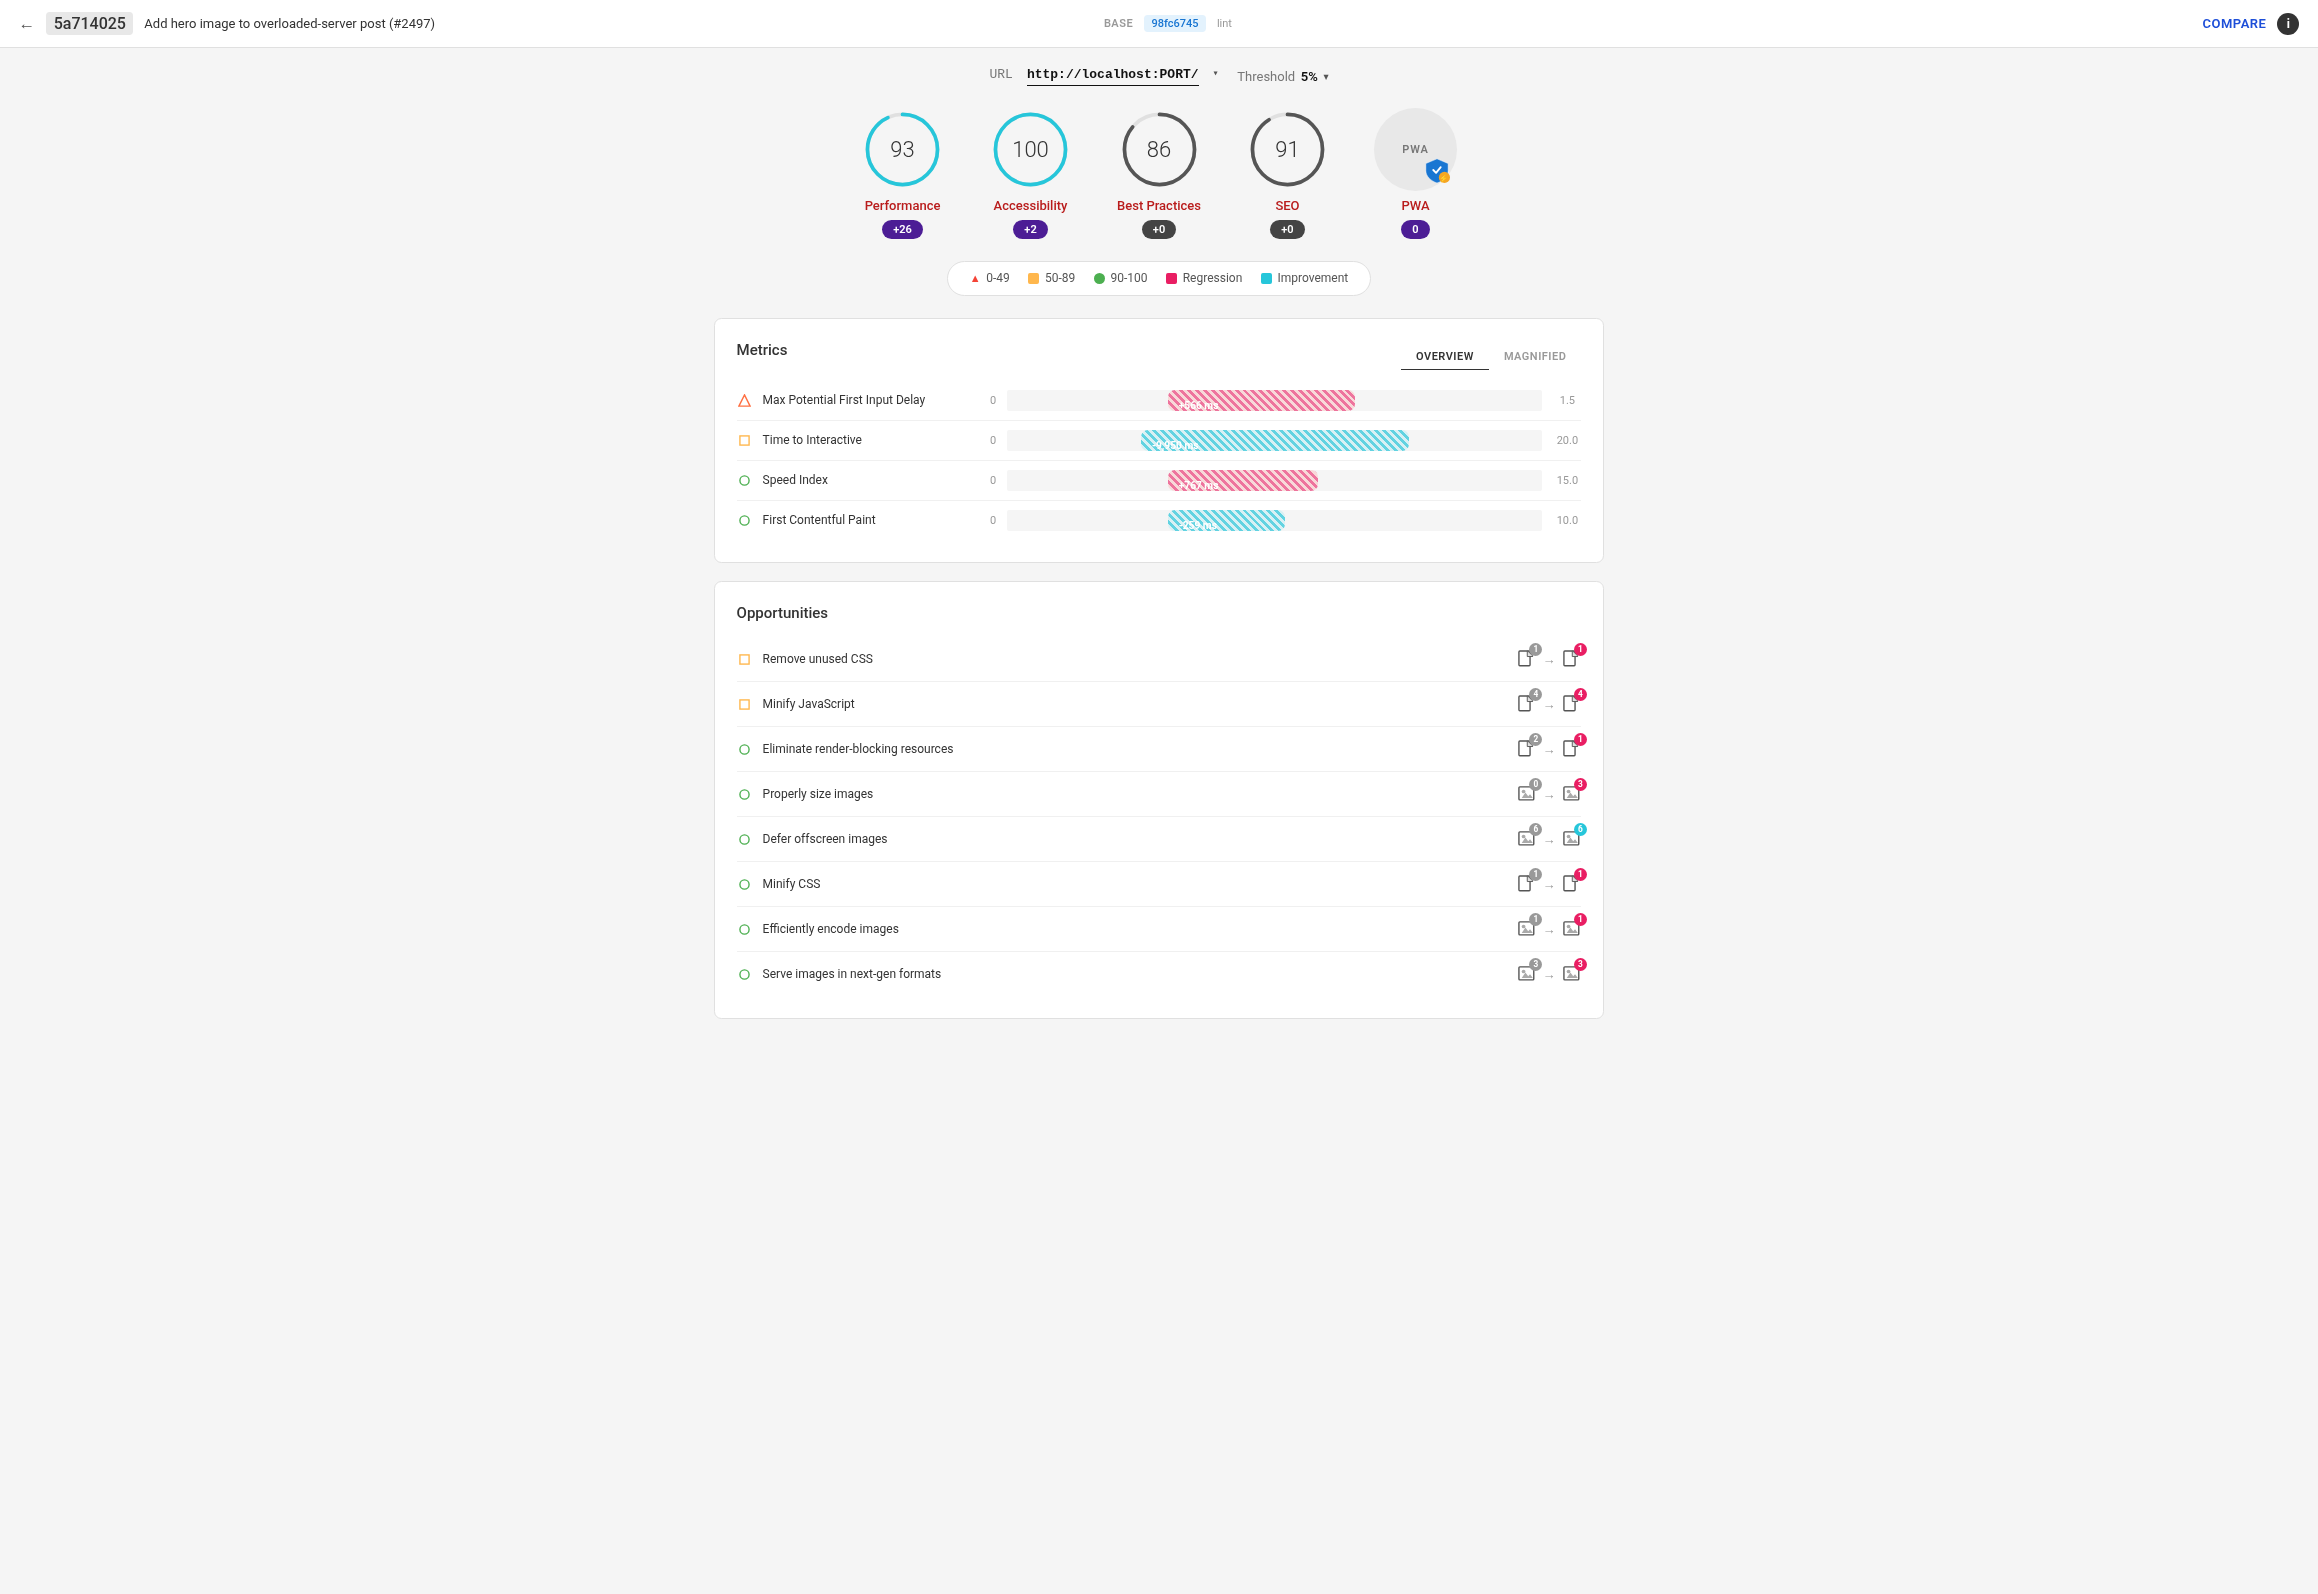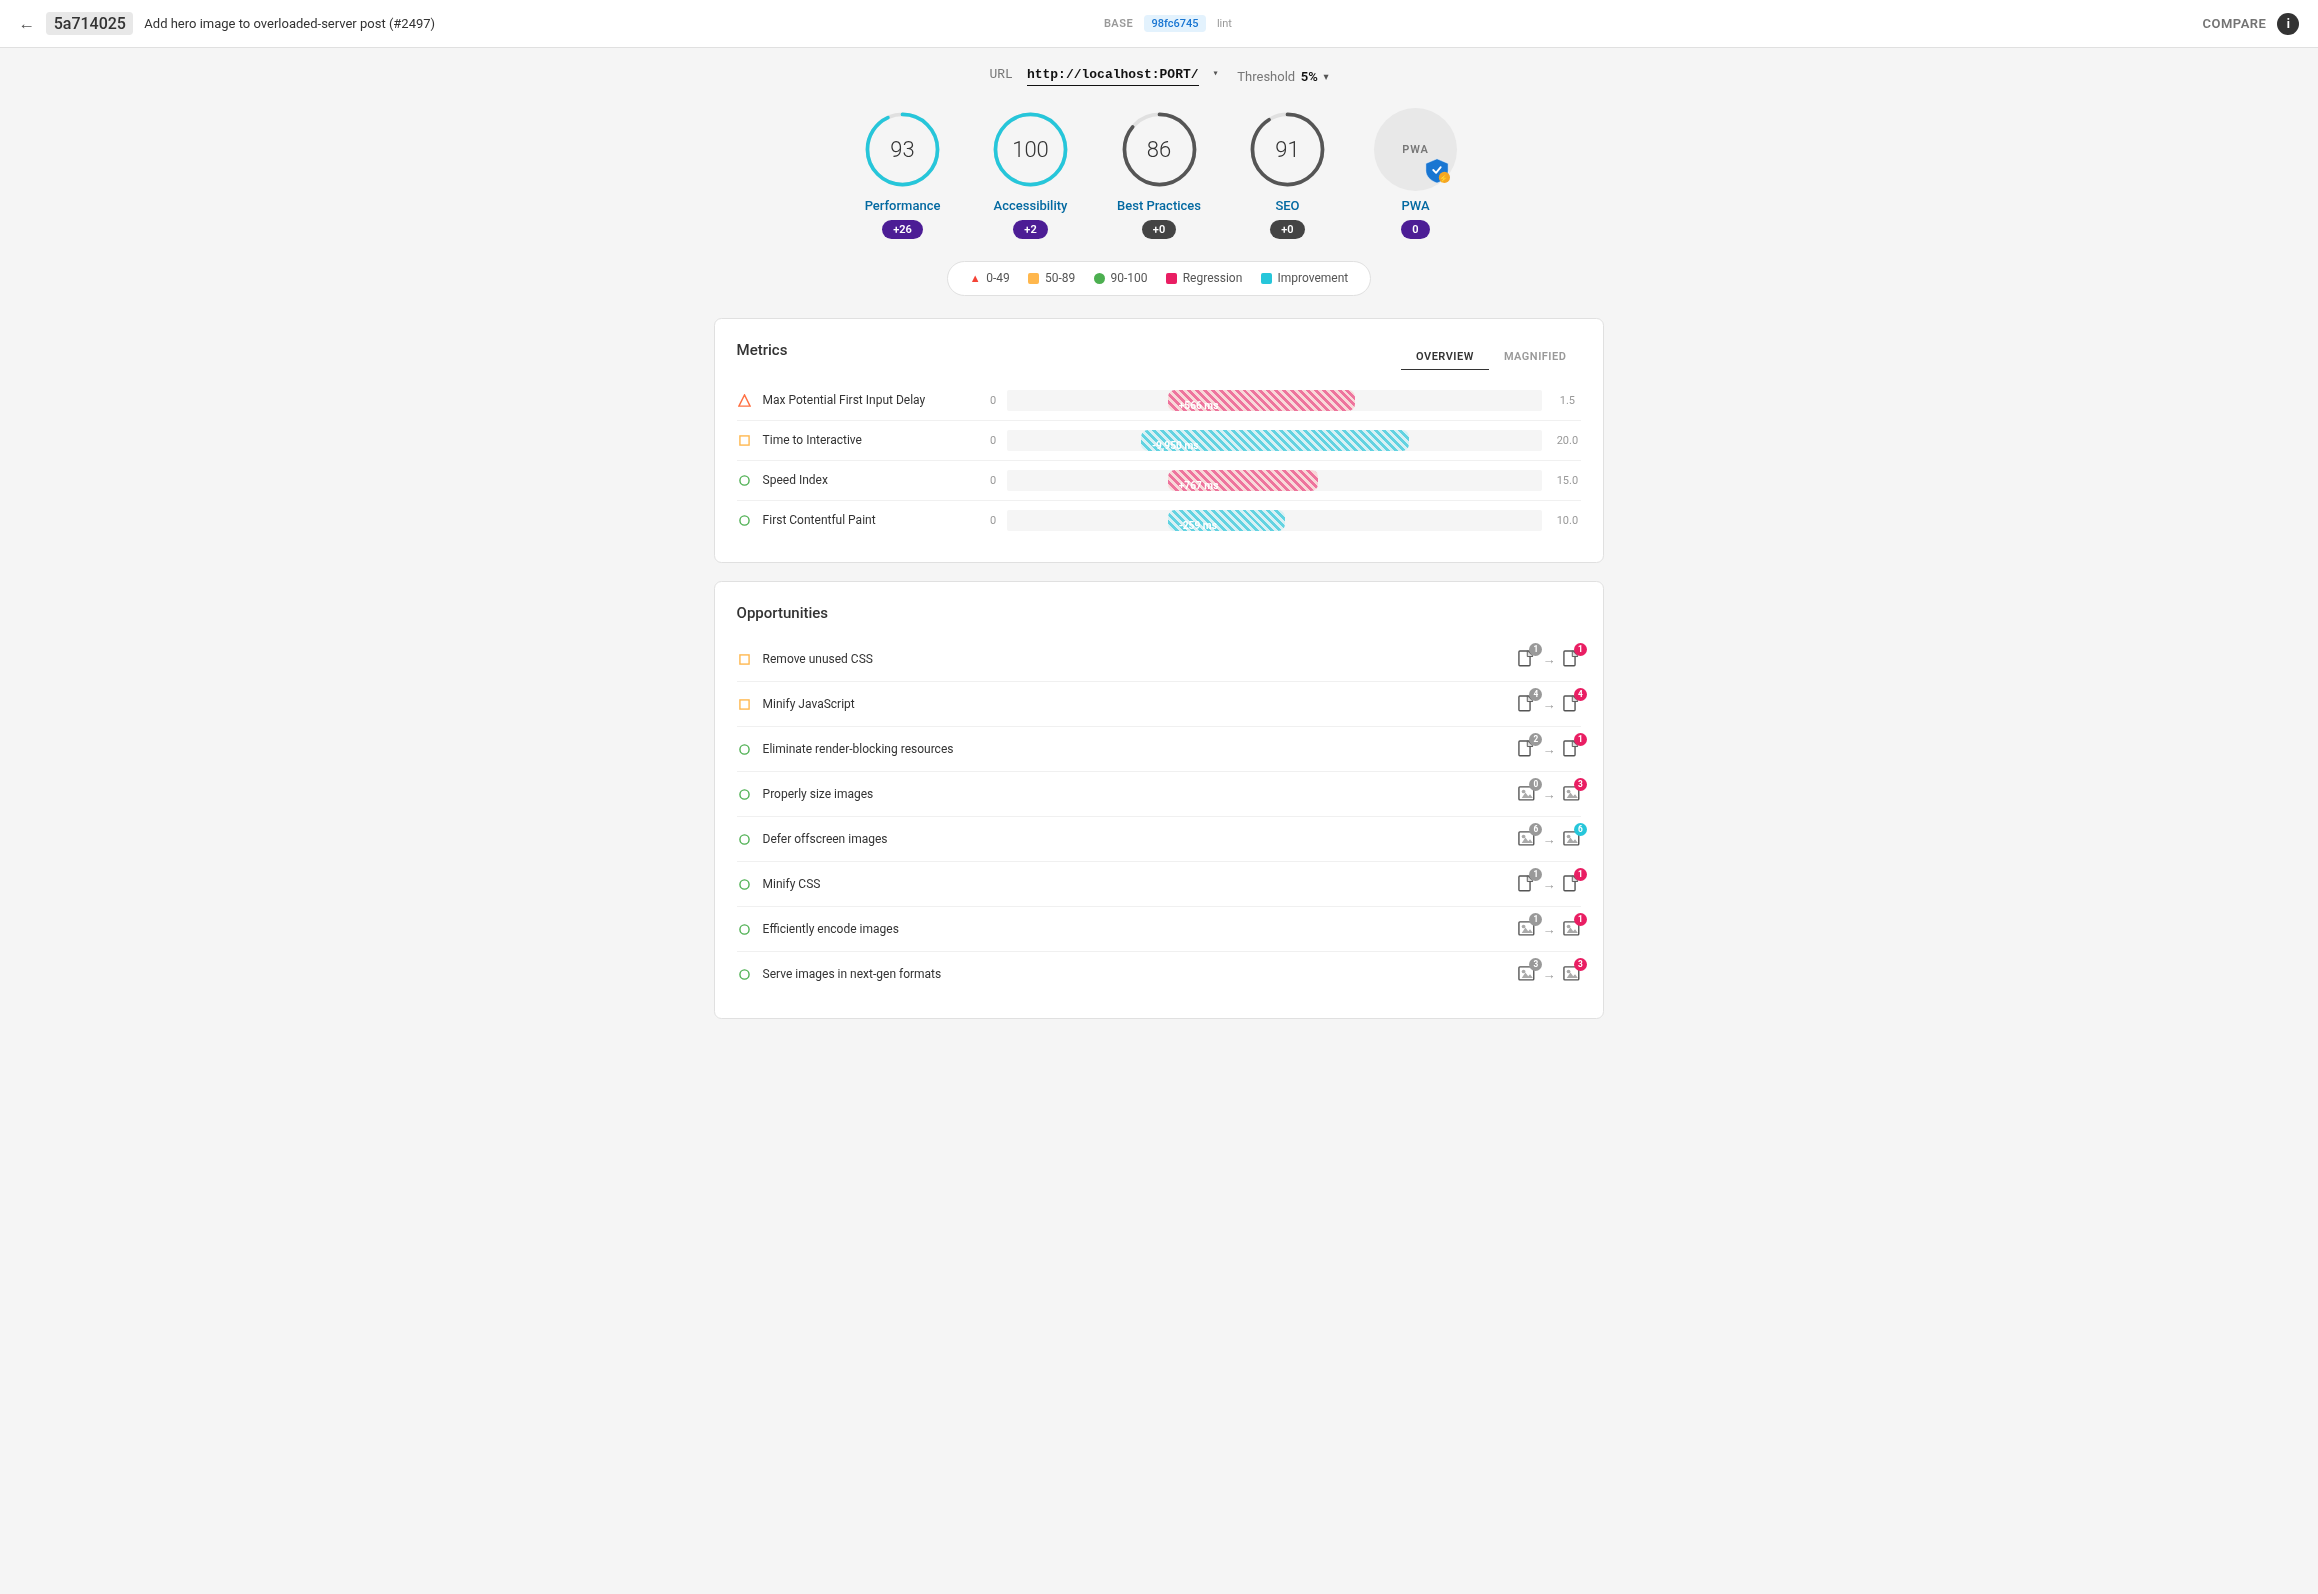--- a/index.html
+++ b/index.html
@@ -47,21 +47,21 @@
       padding: 1.9px 7.4px;
       font-size: 11px;
       font-weight: 500;
       color: #1976d2;
     }
     .lint-label {
       font-size: 11px;
       color: #999;
     }
     .compare-btn {
-      color: #737373;
+      color: #1d4ed8;
       font-size: 13px;
       font-weight: 600;
       cursor: pointer;
       letter-spacing: 0.5px;
     }
     .info-icon {
       width: 22px;
       height: 22px;
       border-radius: 50%;
       background: #333;
@@ -134,21 +134,21 @@
       position: absolute;
       top: 50%;
       left: 50%;
       transform: translate(-50%, -50%) rotate(0deg);
       font-size: 22px;
       font-weight: 300;
       color: #333;
     }
     .score-label {
       font-size: 13px;
-      color: #0369a1;
+      color: #b91c1c;
       font-weight: 500;
     }
     .score-badge {
       padding: 2.8px 11px;
       border-radius: 11px;
       font-size: 11px;
       font-weight: 600;
       color: #fff;
     }
     .badge-teal { background: #4c1d95; }

